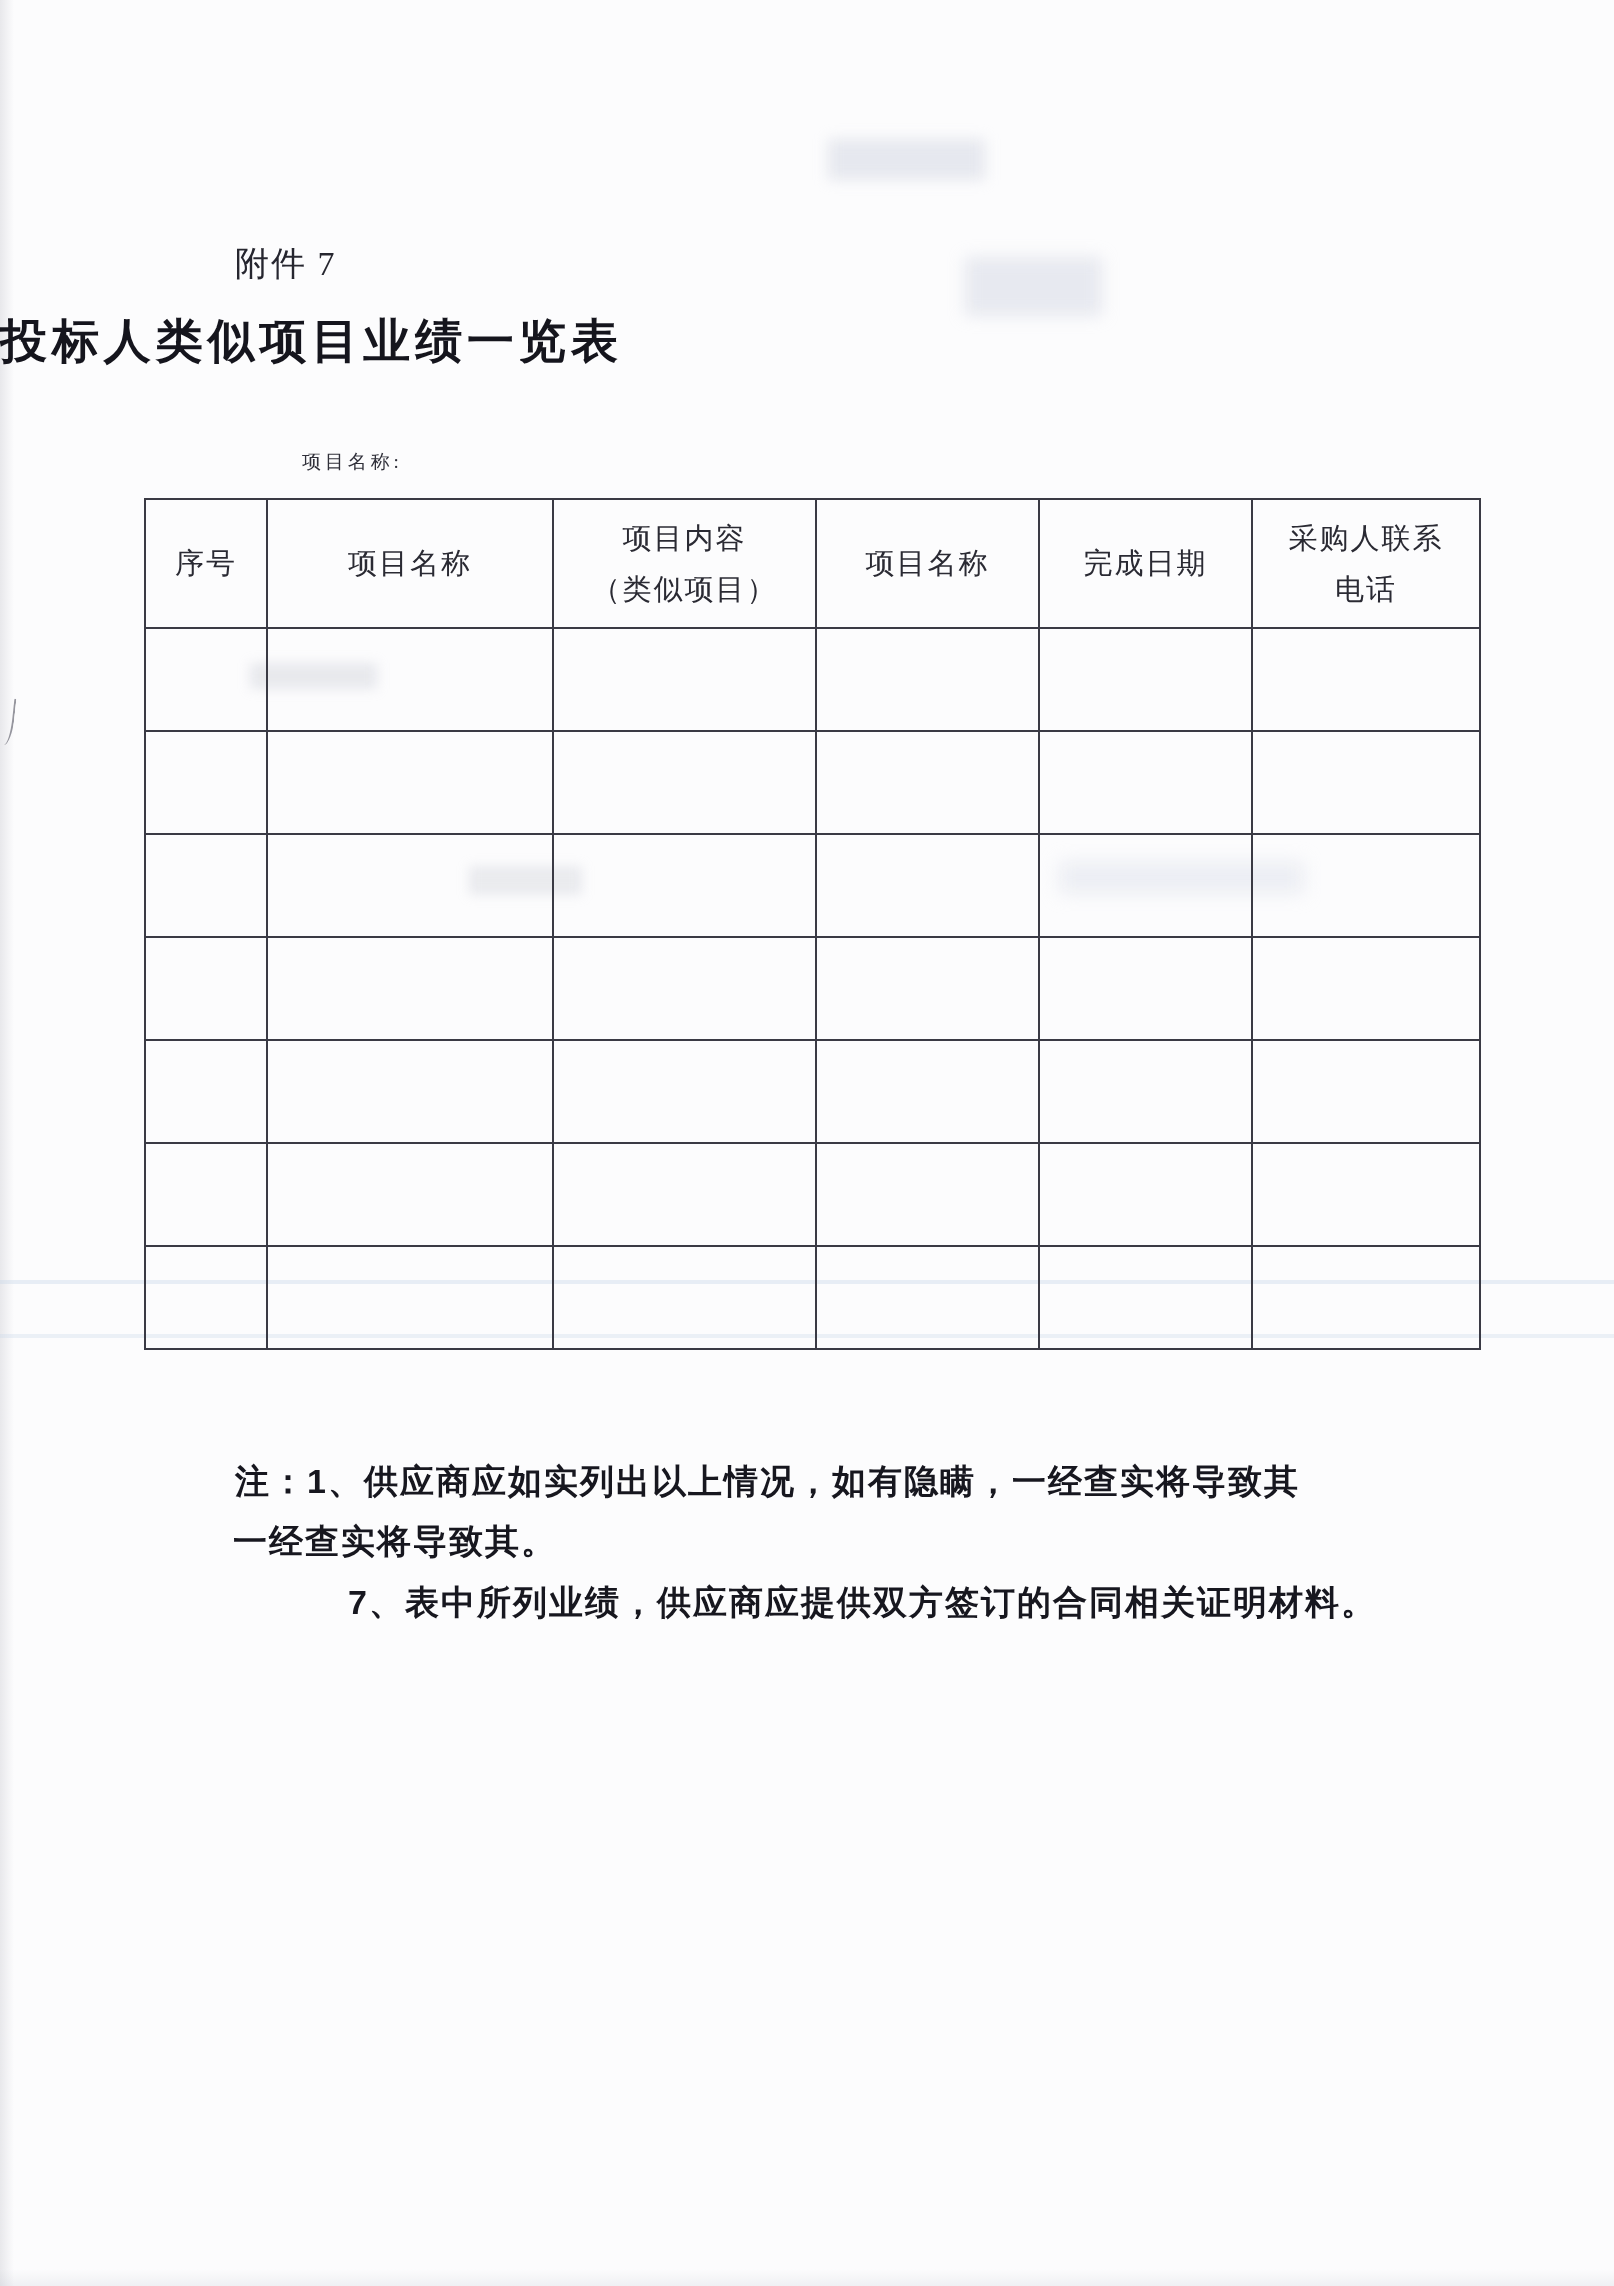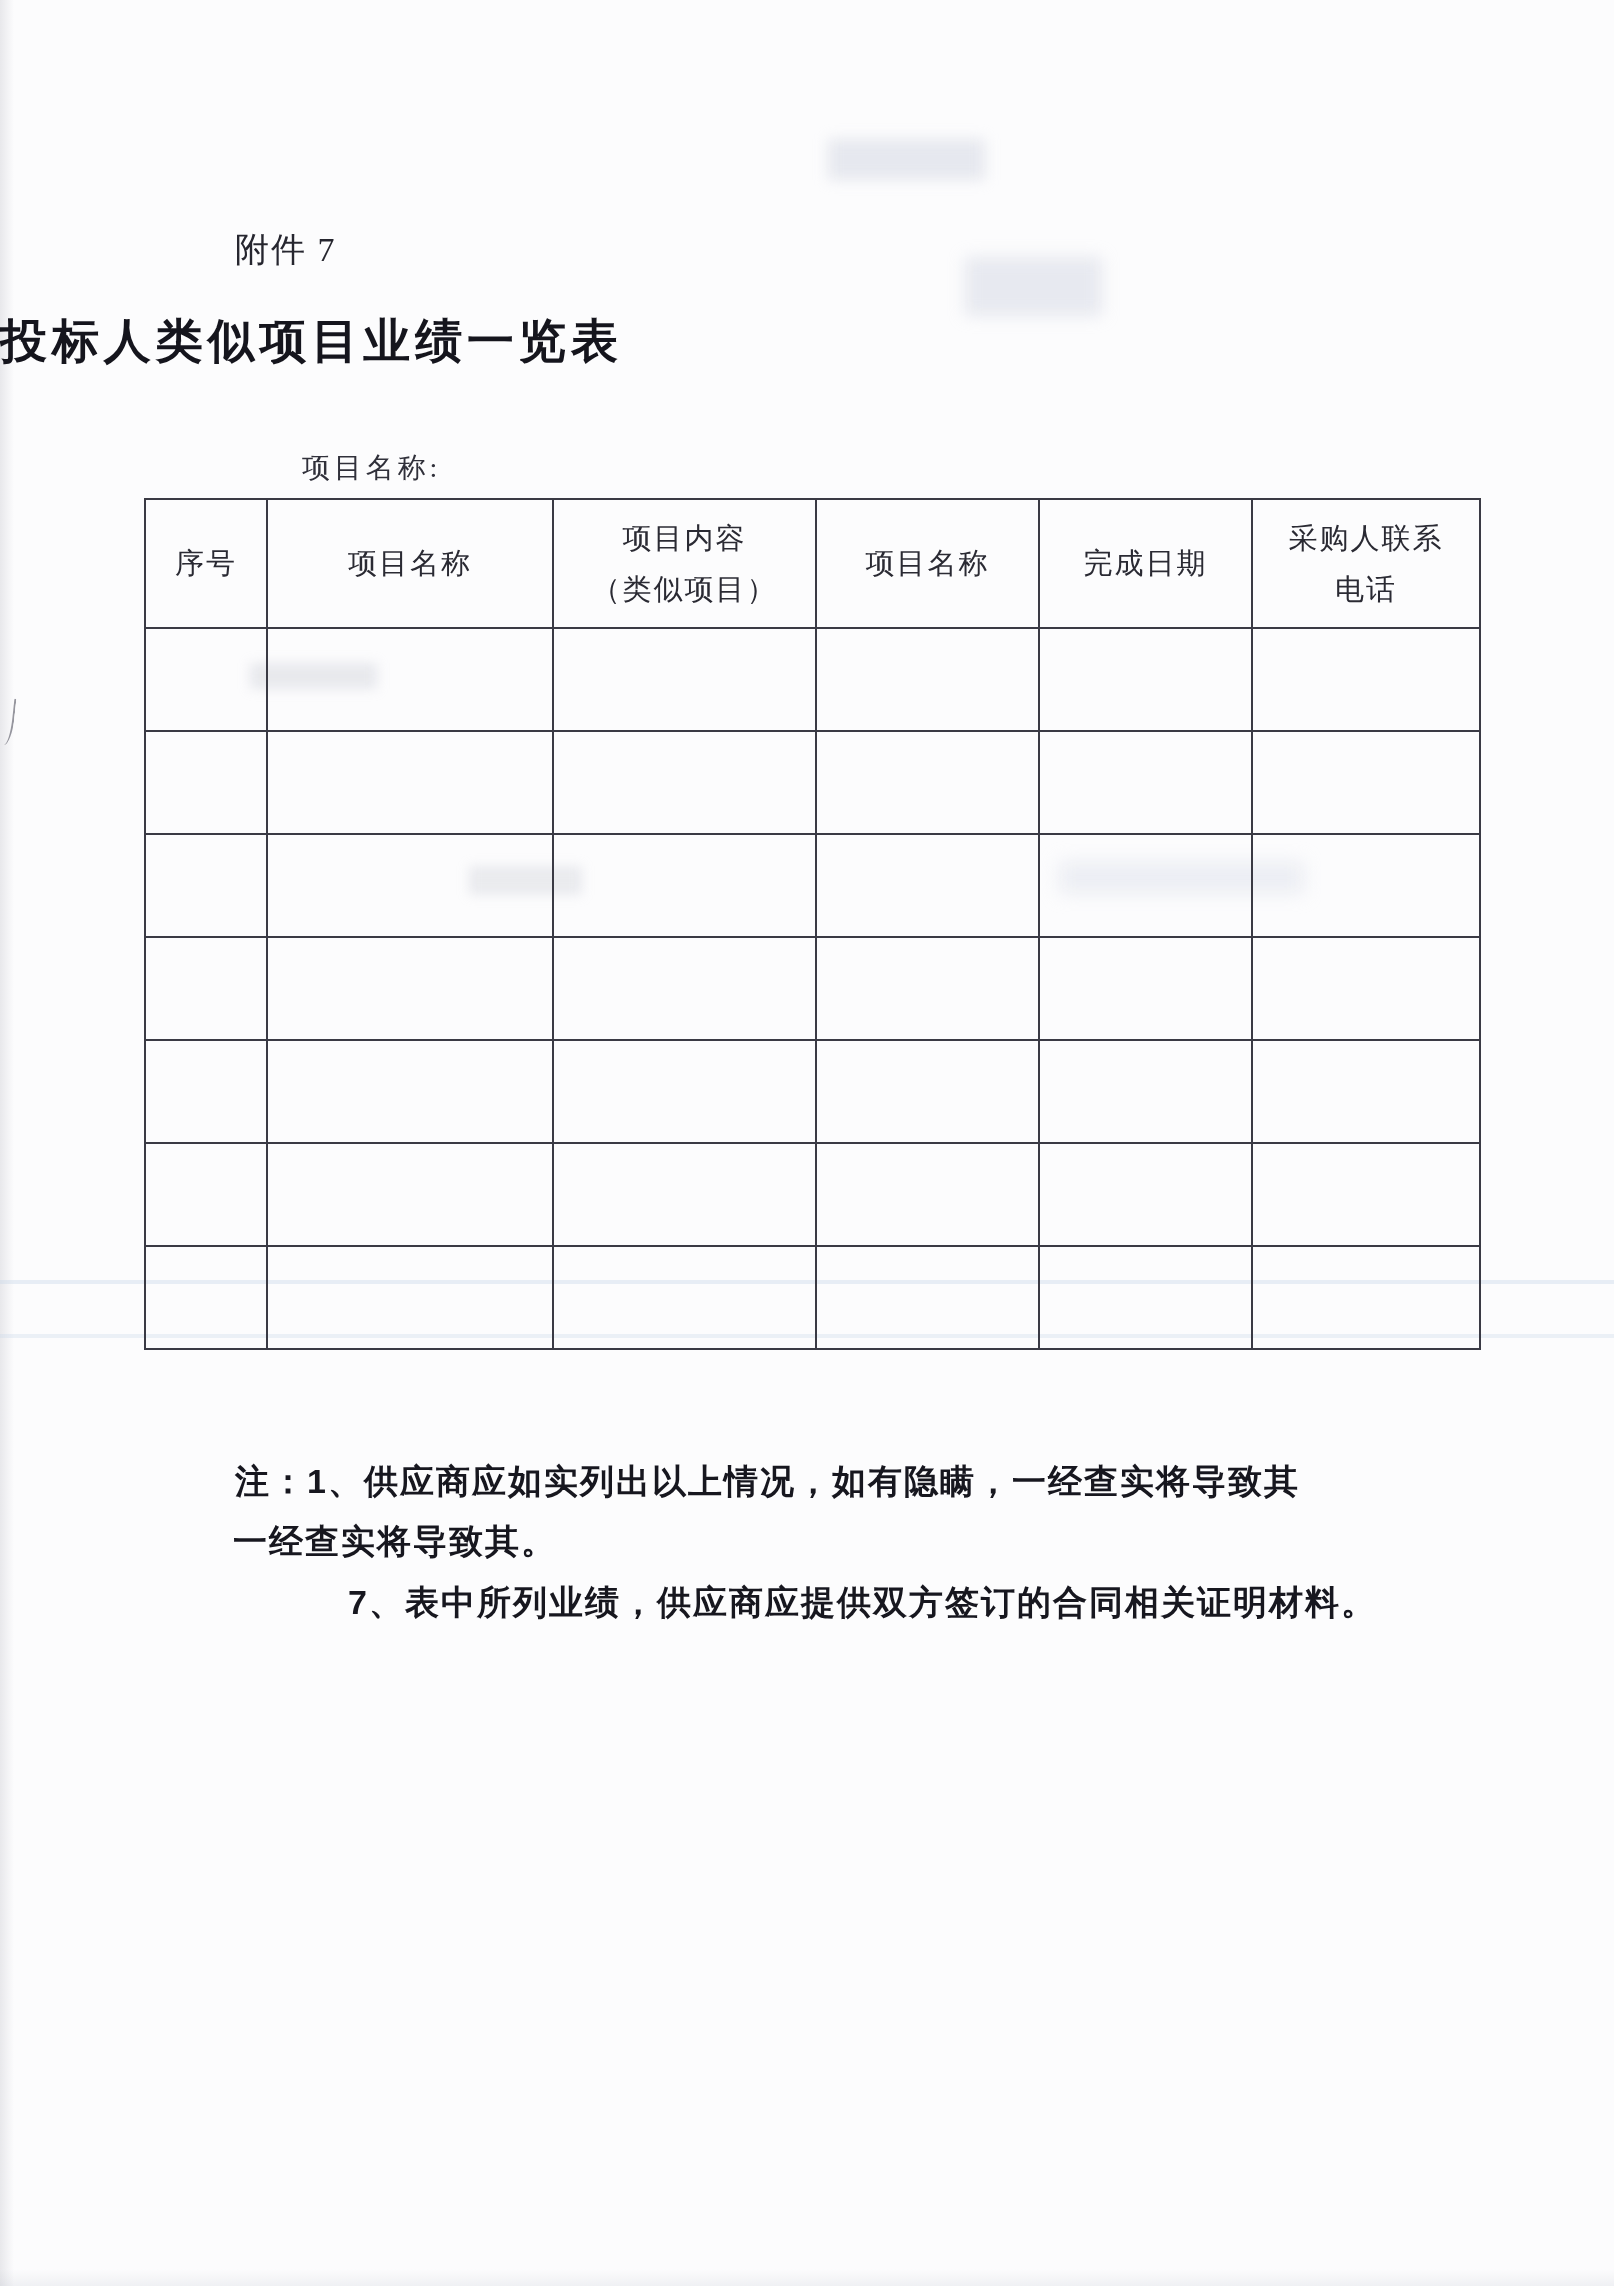--- a/index.html
+++ b/index.html
@@ -24,21 +24,21 @@
   .page::after {
     content: "";
     position: absolute; left: 0; right: 0; bottom: 0; height: 17.6px;
     background: linear-gradient(to top, rgba(170,175,190,0.16), rgba(170,175,190,0));
     pointer-events: none;
   }
 
   .attachment-label {
     position: absolute;
     left: 235px;
-    top: 227px;
+    top: 241px;
     font-size: 34px;
     letter-spacing: 2px;
     color: #26262f;
   }
 
   .doc-title {
     position: absolute;
     left: 0;
     right: 0;
     top: 310px;
@@ -46,21 +46,21 @@
     font-weight: 700;
     font-size: 47px;
     letter-spacing: 4.9px;
     color: #15151d;
   }
 
   .form-label {
     position: absolute;
     left: 302px;
     top: 449px;
-    font-size: 28px;
+    font-size: 19px;
     letter-spacing: 3.9px;
     color: #30303a;
   }
 
   table.perf-table {
     position: absolute;
     left: 144px;
     top: 498px;
     width: 1335px;
     border-collapse: collapse;

